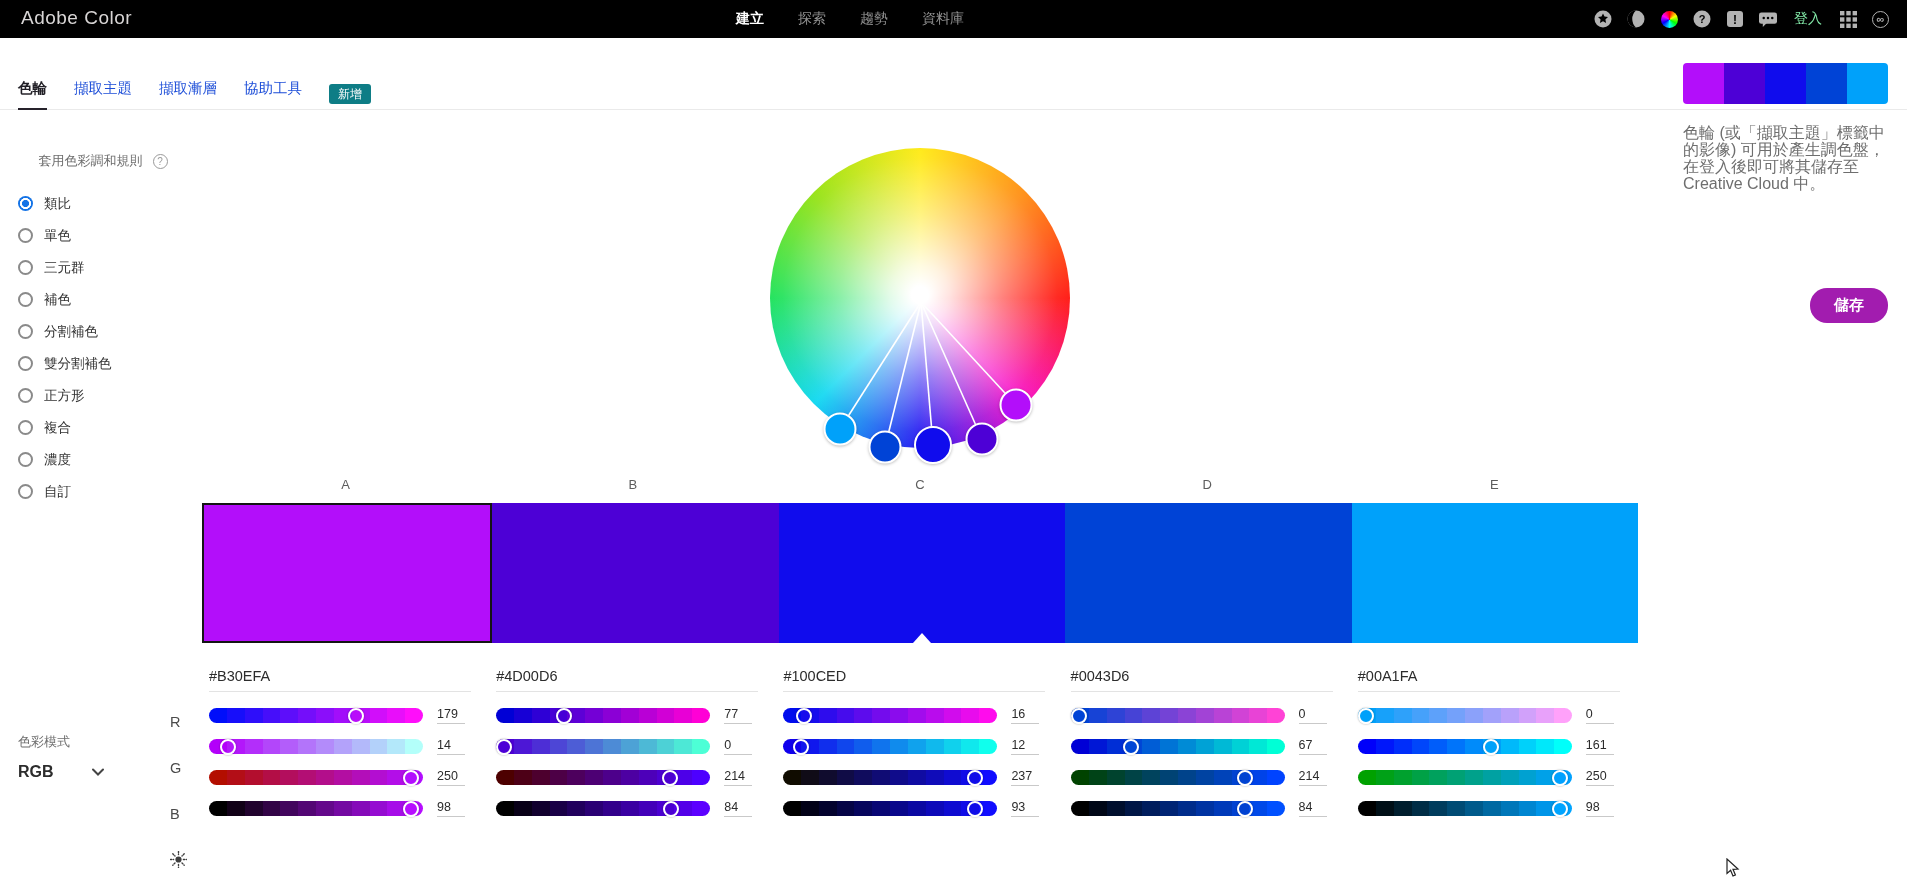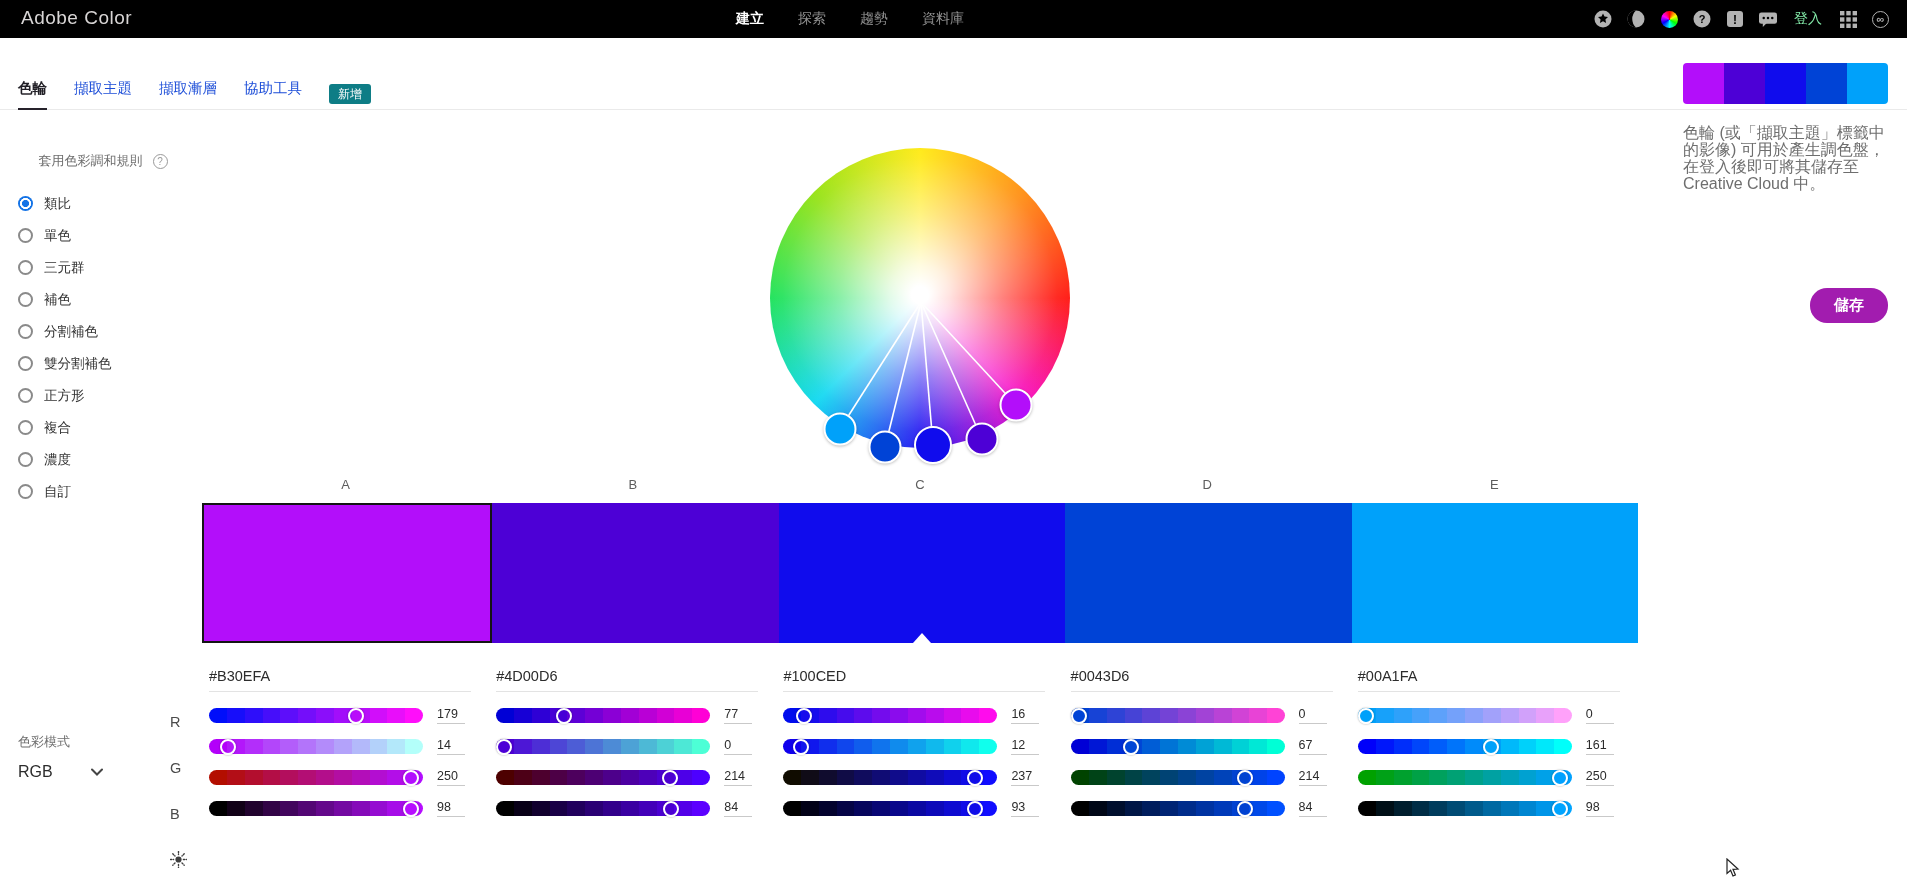--- a/index.html
+++ b/index.html
@@ -34,21 +34,21 @@
   .qmark { width:15px; height:15px; border:1px solid #9a9a9a; border-radius:50%; color:#9a9a9a; font-size:10px; line-height:13px; text-align:center; cursor:pointer; }
   .rules { margin-top:26px; }
   .rule { display:flex; align-items:flex-end; gap:11px; margin-bottom:17px; cursor:pointer; }
   .radio { width:15px; height:15px; border-radius:50%; border:2px solid #8a8a8a; background:#fff; flex:0 0 15px; }
   .radio.sel { border:none; background:radial-gradient(circle at 50% 50%, #1473e6 0 31%, #fff 36% 50%, #1473e6 55% 100%); }
   .rule-label { font-size:13.5px; color:#323232; line-height:15px; }
 
   
   .colormode { position:absolute; left:18px; top:733px; }
   .cm-label { font-size:13px; color:#6e6e6e; }
-  .cm-value { margin-top:12px; display:flex; align-items:center; gap:38px; font-size:16px; font-weight:400; color:#2c2c2c; cursor:pointer; }
+  .cm-value { margin-top:12px; display:flex; align-items:center; gap:38px; font-size:16px; font-weight:700; color:#2c2c2c; cursor:pointer; }
 
   
   .wheelbox { position:absolute; left:770px; top:148px; width:300px; height:335px; }
   .wheel { position:absolute; left:0; top:0; width:300px; height:300px; border-radius:50%;
     background:
       radial-gradient(circle at 50% 49%, #ffffff 4%, rgba(255,255,255,.88) 14%, rgba(255,255,255,.5) 38%, rgba(255,255,255,.14) 64%, rgba(255,255,255,0) 84%),
       conic-gradient(from 0deg, #ffe800, #ff8400 12.5%, #ff0700 25%, #f700c3 37.5%, #1507f0 50%, #00d5f0 62.5%, #0ee04e 75%, #8ee000 87.5%, #ffe800 100%); }
   .wheel-svg { position:absolute; left:0; top:0; pointer-events:none; }
   .wheel-svg line { stroke:#fff; stroke-width:1.6; }
   .wheel-dot { position:absolute; width:33px; height:33px; border-radius:50%; border:2.5px solid #fff; box-shadow:0 1px 3px rgba(0,0,0,.25); transform:translate(-50%,-50%); cursor:grab; }

